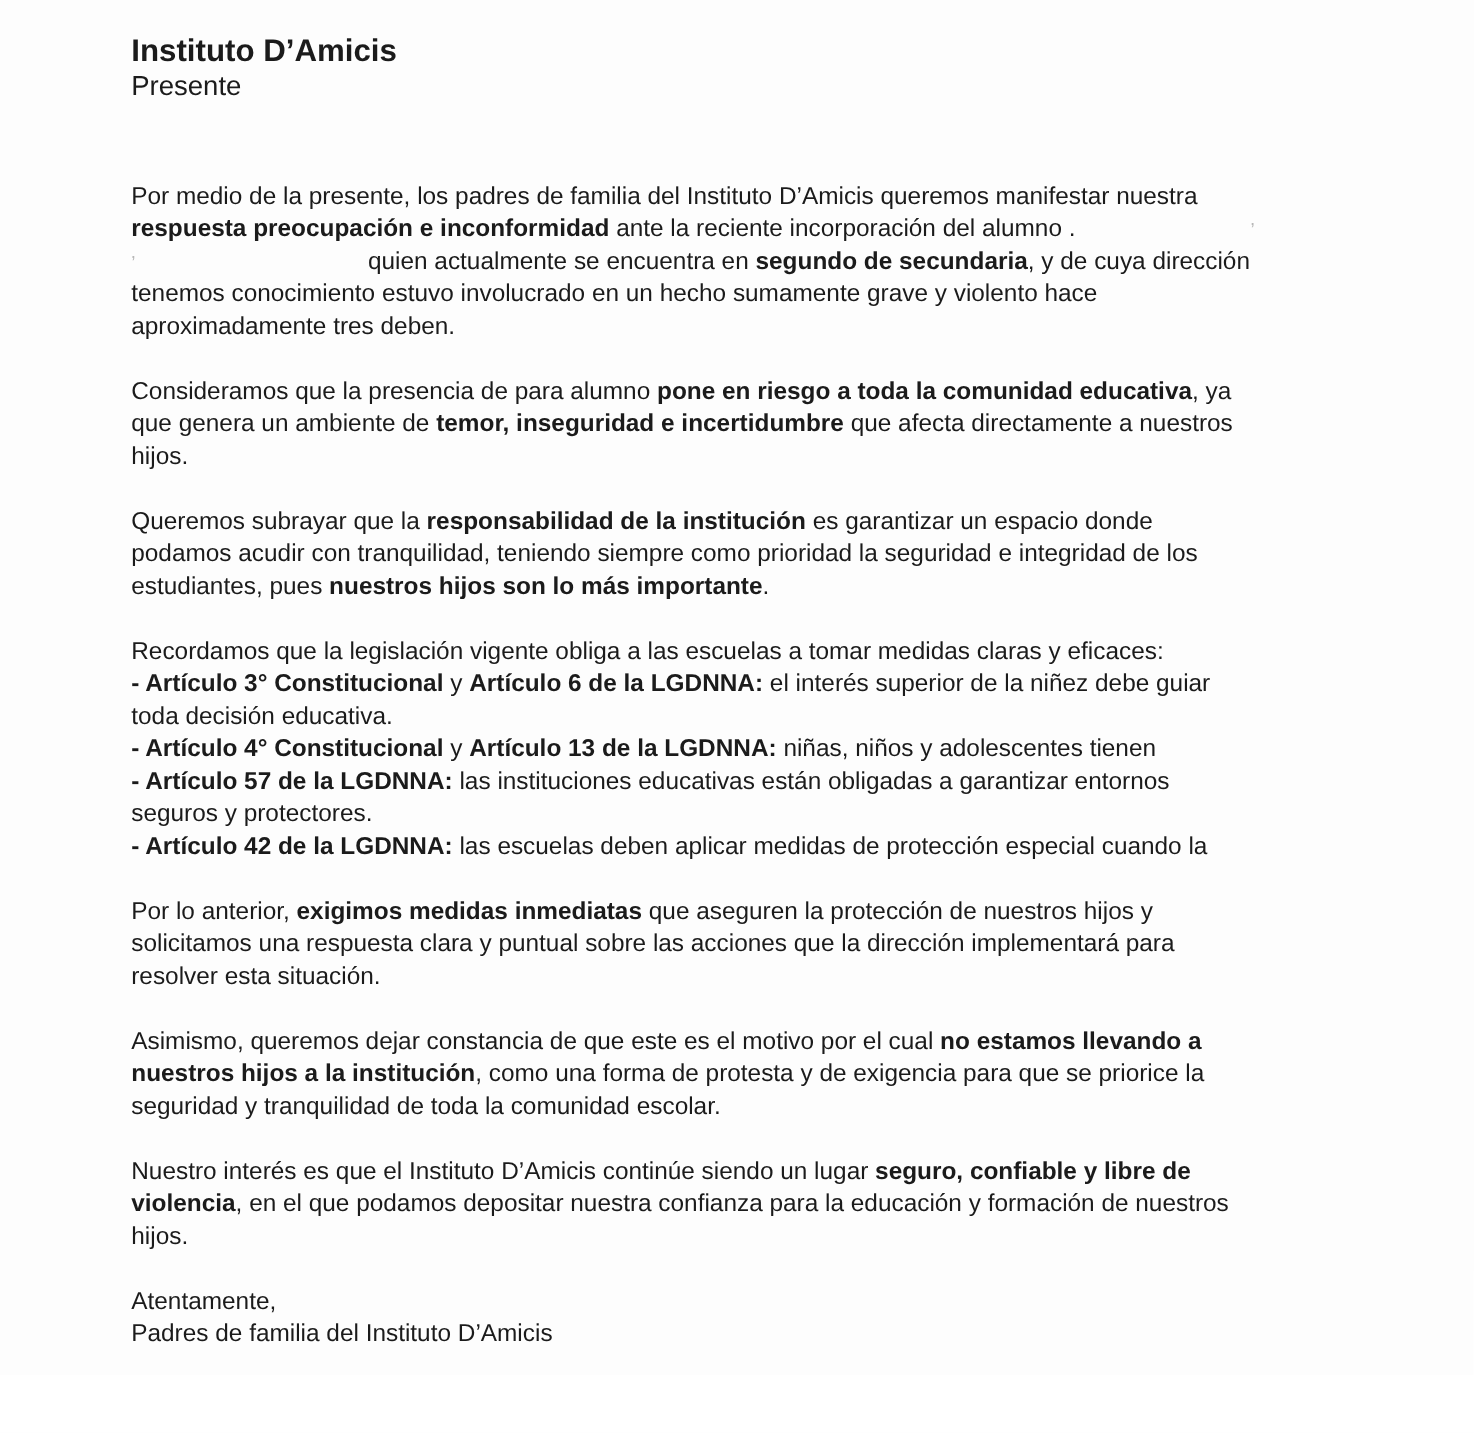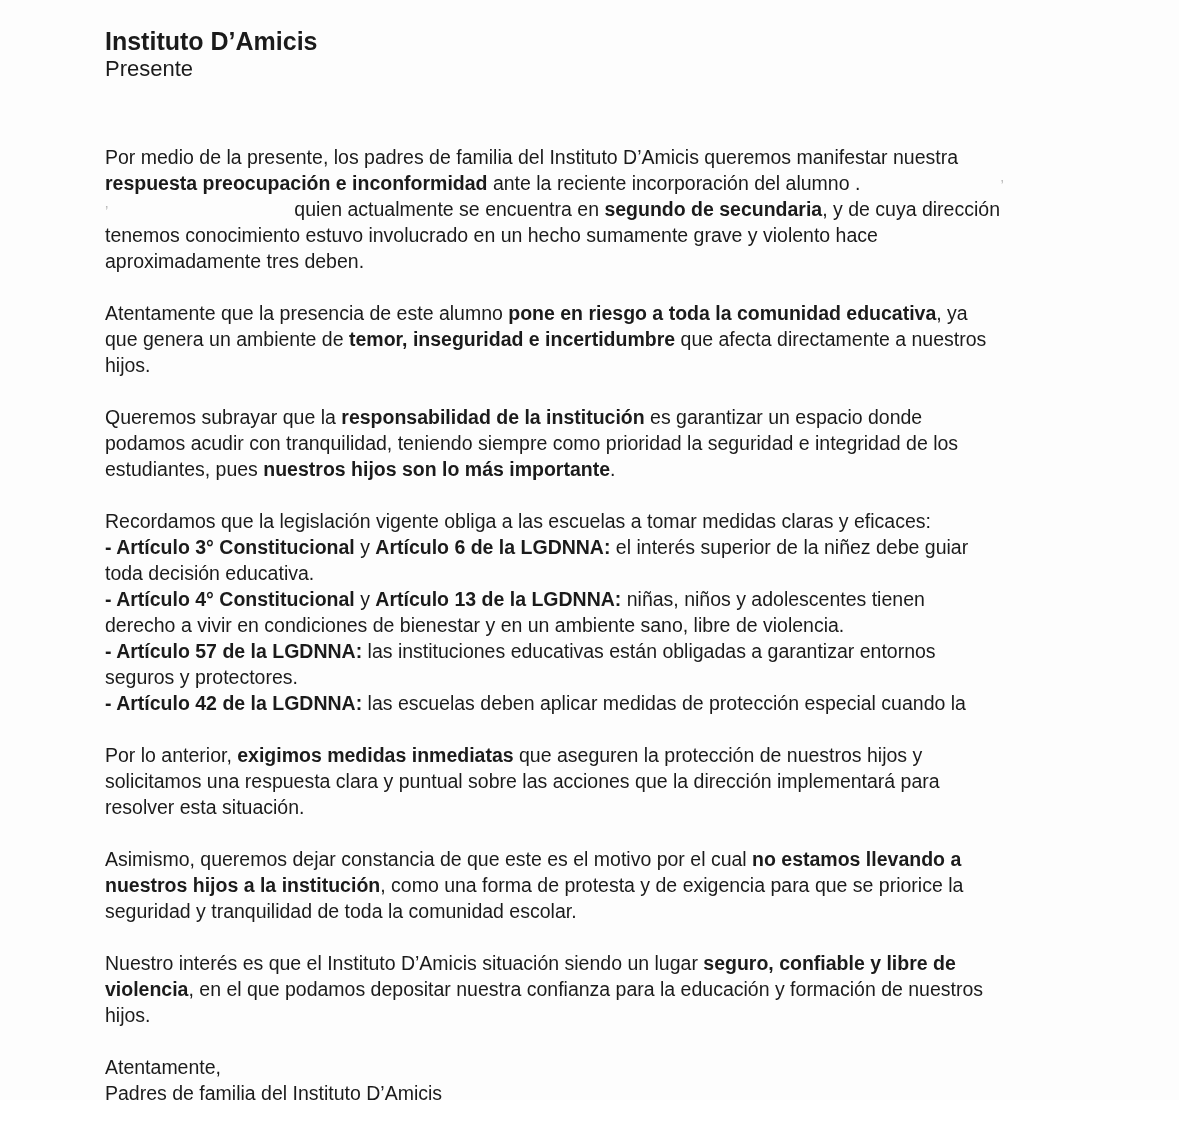--- a/index.html
+++ b/index.html
@@ -61,51 +61,50 @@
     <div class="salutation">Presente</div>
     <div class="paragraphs" id="paragraphs">
         <div class="para">
           <div class="line"><span>Por medio de la presente, los padres de familia del Instituto D’Amicis queremos manifestar nuestra</span></div>
           <div class="line"><span class="bold">respuesta preocupación e inconformidad</span><span> ante la reciente incorporación del alumno .</span><span class="gap" style="width: 140px;"></span><span class="faint" style="color: rgb(183, 183, 183);">’</span></div>
           <div class="line"><span class="faint" style="color: rgb(183, 183, 183);">’</span><span class="gap" style="width: 186px;"></span><span>quien actualmente se encuentra en </span><span class="bold">segundo de secundaria</span><span>, y de cuya dirección</span></div>
           <div class="line"><span>tenemos conocimiento estuvo involucrado en un hecho sumamente grave y violento hace</span></div>
           <div class="line"><span>aproximadamente tres deben.</span></div>
         </div>
         <div class="para">
-          <div class="line"><span>Atentamente que la presencia de este alumno </span><span class="bold">pone en riesgo a toda la comunidad educativa</span><span>, ya</span></div>
+          <div class="line"><span>Consideramos que la presencia de para alumno </span><span class="bold">pone en riesgo a toda la comunidad educativa</span><span>, ya</span></div>
           <div class="line"><span>que genera un ambiente de </span><span class="bold">temor, inseguridad e incertidumbre</span><span> que afecta directamente a nuestros</span></div>
           <div class="line"><span>hijos.</span></div>
         </div>
         <div class="para">
           <div class="line"><span>Queremos subrayar que la </span><span class="bold">responsabilidad de la institución</span><span> es garantizar un espacio donde</span></div>
           <div class="line"><span>podamos acudir con tranquilidad, teniendo siempre como prioridad la seguridad e integridad de los</span></div>
           <div class="line"><span>estudiantes, pues </span><span class="bold">nuestros hijos son lo más importante</span><span>.</span></div>
         </div>
         <div class="para">
           <div class="line"><span>Recordamos que la legislación vigente obliga a las escuelas a tomar medidas claras y eficaces:</span></div>
           <div class="line"><span class="bold">- Artículo 3° Constitucional</span><span> y </span><span class="bold">Artículo 6 de la LGDNNA:</span><span> el interés superior de la niñez debe guiar</span></div>
           <div class="line"><span>toda decisión educativa.</span></div>
           <div class="line"><span class="bold">- Artículo 4° Constitucional</span><span> y </span><span class="bold">Artículo 13 de la LGDNNA:</span><span> niñas, niños y adolescentes tienen</span></div>
-          <div class="line"><span>derecho a vivir en condiciones de bienestar y en un ambiente sano, libre de violencia.</span></div>
           <div class="line"><span class="bold">- Artículo 57 de la LGDNNA:</span><span> las instituciones educativas están obligadas a garantizar entornos</span></div>
           <div class="line"><span>seguros y protectores.</span></div>
           <div class="line"><span class="bold">- Artículo 42 de la LGDNNA:</span><span> las escuelas deben aplicar medidas de protección especial cuando la</span></div>
         </div>
         <div class="para">
           <div class="line"><span>Por lo anterior, </span><span class="bold">exigimos medidas inmediatas</span><span> que aseguren la protección de nuestros hijos y</span></div>
           <div class="line"><span>solicitamos una respuesta clara y puntual sobre las acciones que la dirección implementará para</span></div>
           <div class="line"><span>resolver esta situación.</span></div>
         </div>
         <div class="para">
           <div class="line"><span>Asimismo, queremos dejar constancia de que este es el motivo por el cual </span><span class="bold">no estamos llevando a</span></div>
           <div class="line"><span class="bold">nuestros hijos a la institución</span><span>, como una forma de protesta y de exigencia para que se priorice la</span></div>
           <div class="line"><span>seguridad y tranquilidad de toda la comunidad escolar.</span></div>
         </div>
         <div class="para">
-          <div class="line"><span>Nuestro interés es que el Instituto D’Amicis situación siendo un lugar </span><span class="bold">seguro, confiable y libre de</span></div>
+          <div class="line"><span>Nuestro interés es que el Instituto D’Amicis continúe siendo un lugar </span><span class="bold">seguro, confiable y libre de</span></div>
           <div class="line"><span class="bold">violencia</span><span>, en el que podamos depositar nuestra confianza para la educación y formación de nuestros</span></div>
           <div class="line"><span>hijos.</span></div>
         </div>
         <div class="para">
           <div class="line"><span>Atentamente,</span></div>
           <div class="line"><span>Padres de familia del Instituto D’Amicis</span></div>
         </div>
       </div>
   </div>
 </div>

